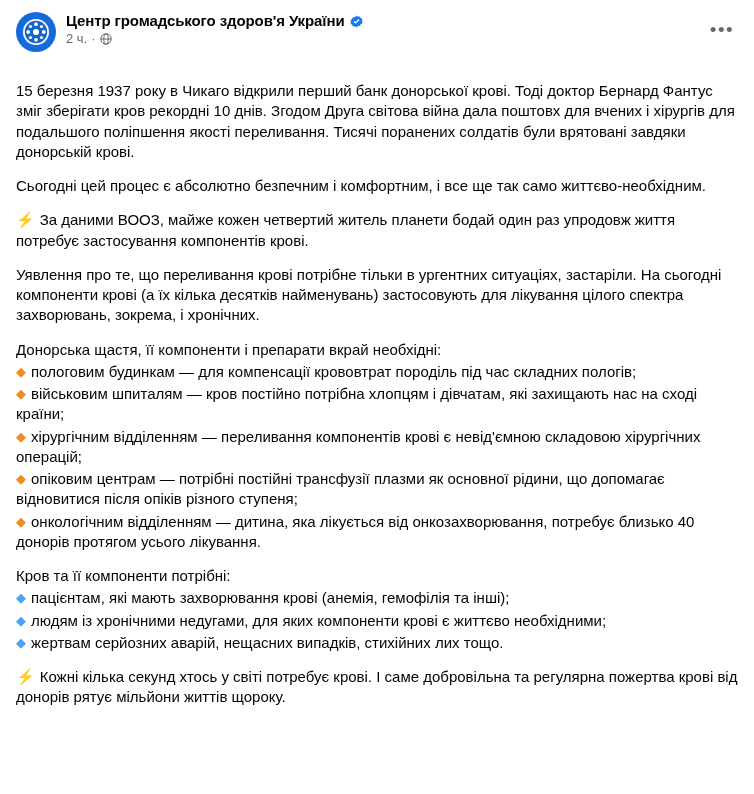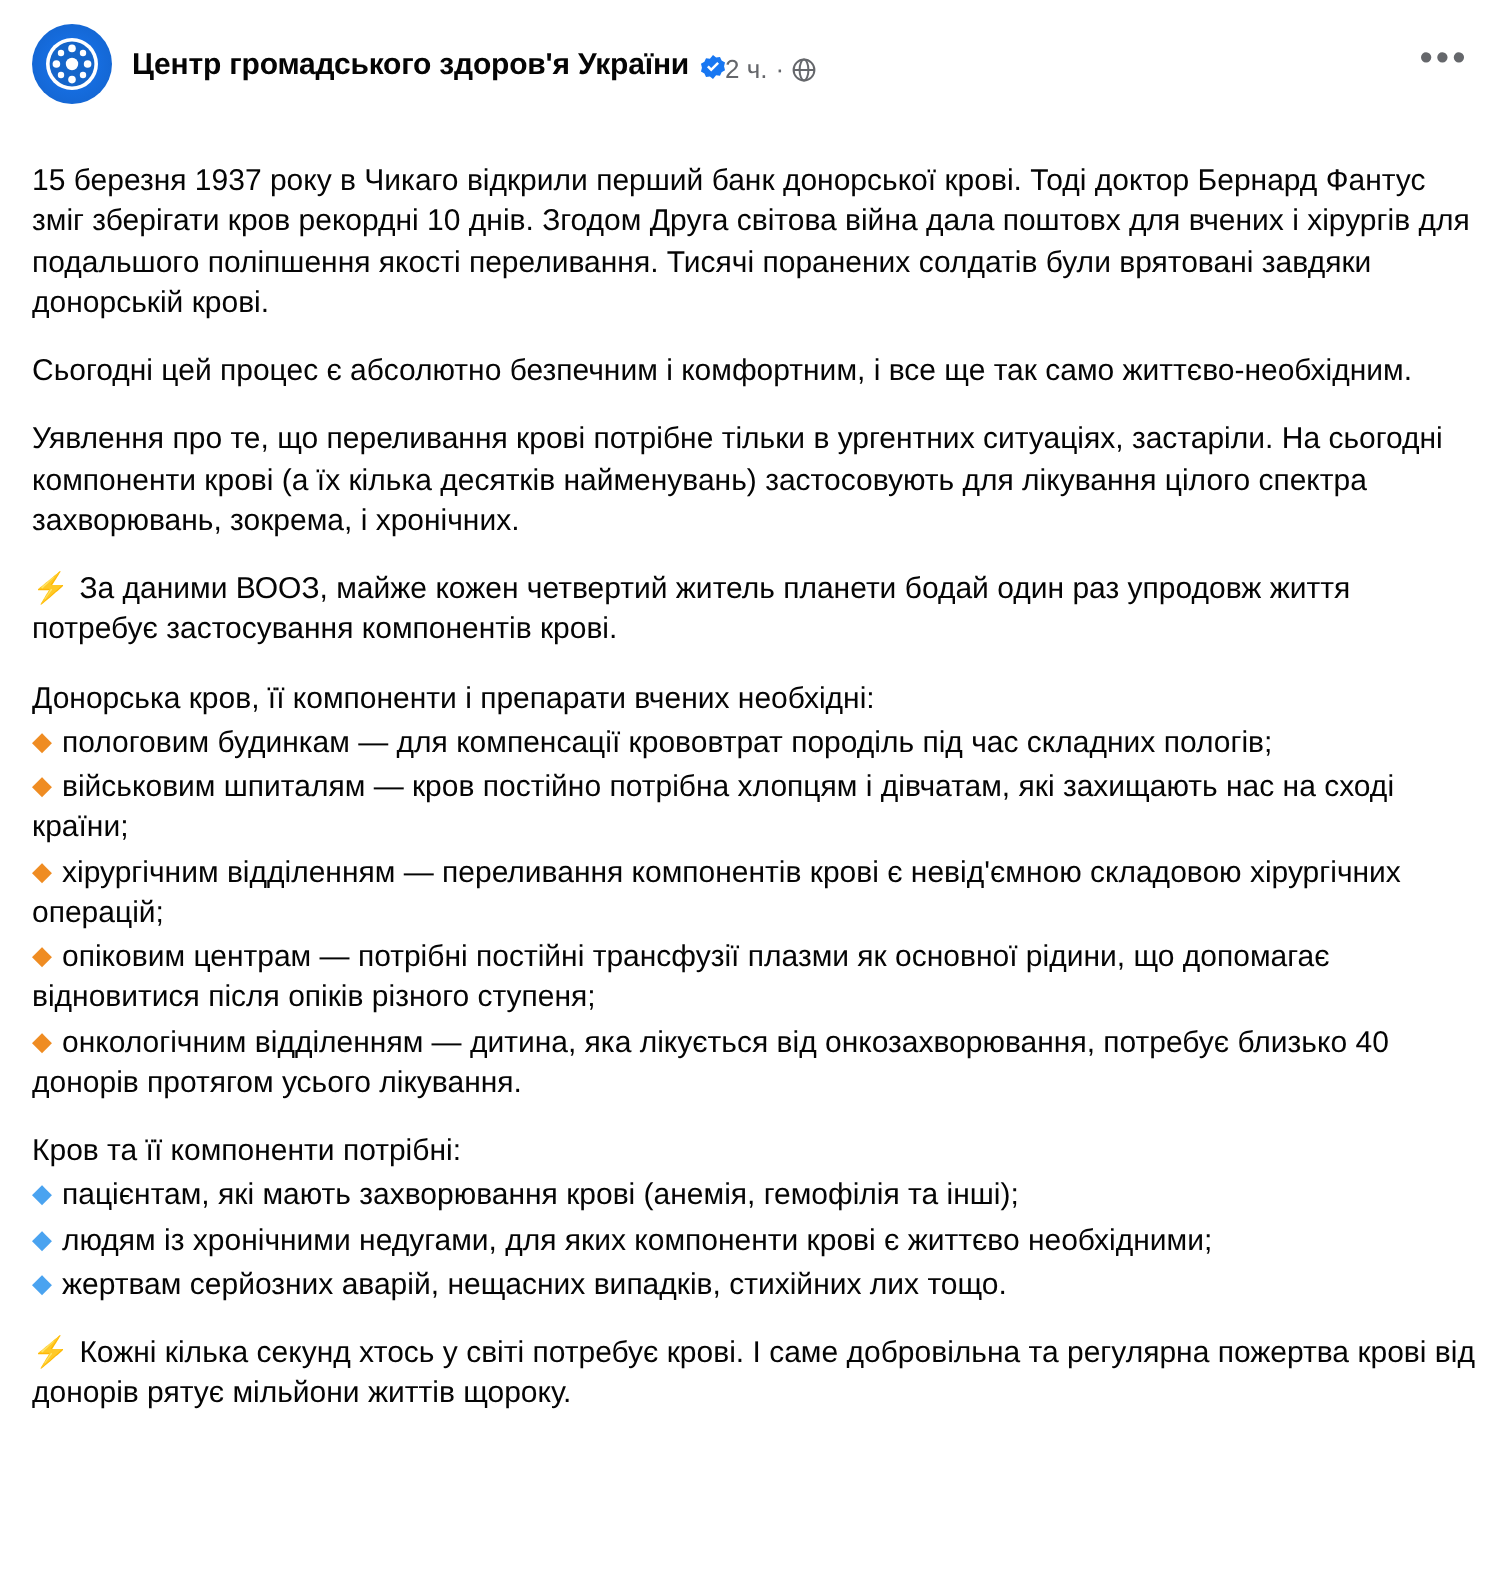--- a/index.html
+++ b/index.html
@@ -34,21 +34,21 @@
     flex: 0 0 40px;
     position: relative;
     display: flex;
     align-items: center;
     justify-content: center;
     margin-right: 10px;
   }
   .avatar svg { display: block; }
   .head-text {
     display: flex;
-    flex-direction: row;
+    flex-direction: column;
     justify-content: flex-start;
     min-height: 40px;
     padding-top: 1px;
   }
   .name-row {
     display: flex;
     align-items: center;
     line-height: 16px;
   }
   .page-name {
@@ -186,27 +186,27 @@
     <div class="menu-dots">•••</div>
   </div>
 
   <div class="post-body">
 
     <p class="para">15 березня 1937 року в Чикаго відкрили перший банк донорської крові. Тоді доктор Бернард Фантус зміг зберігати кров рекордні 10 днів. Згодом Друга світова війна дала поштовх для вчених і хірургів для подальшого поліпшення якості переливання. Тисячі поранених солдатів були врятовані завдяки донорській крові.</p>
 
 
     <p class="para">Сьогодні цей процес є абсолютно безпечним і комфортним, і все ще так само життєво-необхідним.</p>
 
-    <p class="para">Уявлення про те, що переливання крові потрібне тільки в ургентних ситуаціях, застаріли. На сьогодні компоненти крові (а їх кілька десятків найменувань) застосовують для лікування цілого спектра захворювань, зокрема, і хронічних.</p>
-
     <p class="para">
       <span class="bolt">⚡</span><span>За даними ВООЗ, майже кожен четвертий житель планети бодай один раз упродовж життя потребує застосування компонентів крові.</span>
     </p>
 
-    <p class="para-tight">Донорська кров, її компоненти і препарати вчених необхідні:</p>
+    <p class="para">Уявлення про те, що переливання крові потрібне тільки в ургентних ситуаціях, застаріли. На сьогодні компоненти крові (а їх кілька десятків найменувань) застосовують для лікування цілого спектра захворювань, зокрема, і хронічних.</p>
+
+    <p class="para-tight">Донорська щастя, її компоненти і препарати вкрай необхідні:</p>
 
     <p class="list-item">
       <span class="bullet-orange">◆</span><span>пологовим будинкам — для компенсації крововтрат породіль під час складних пологів;</span>
     </p>
     <p class="list-item">
       <span class="bullet-orange">◆</span><span>військовим шпиталям — кров постійно потрібна хлопцям і дівчатам, які захищають нас на сході країни;</span>
     </p>
     <p class="list-item">
       <span class="bullet-orange">◆</span><span>хірургічним відділенням — переливання компонентів крові є невід'ємною складовою хірургічних операцій;</span>
     </p>

